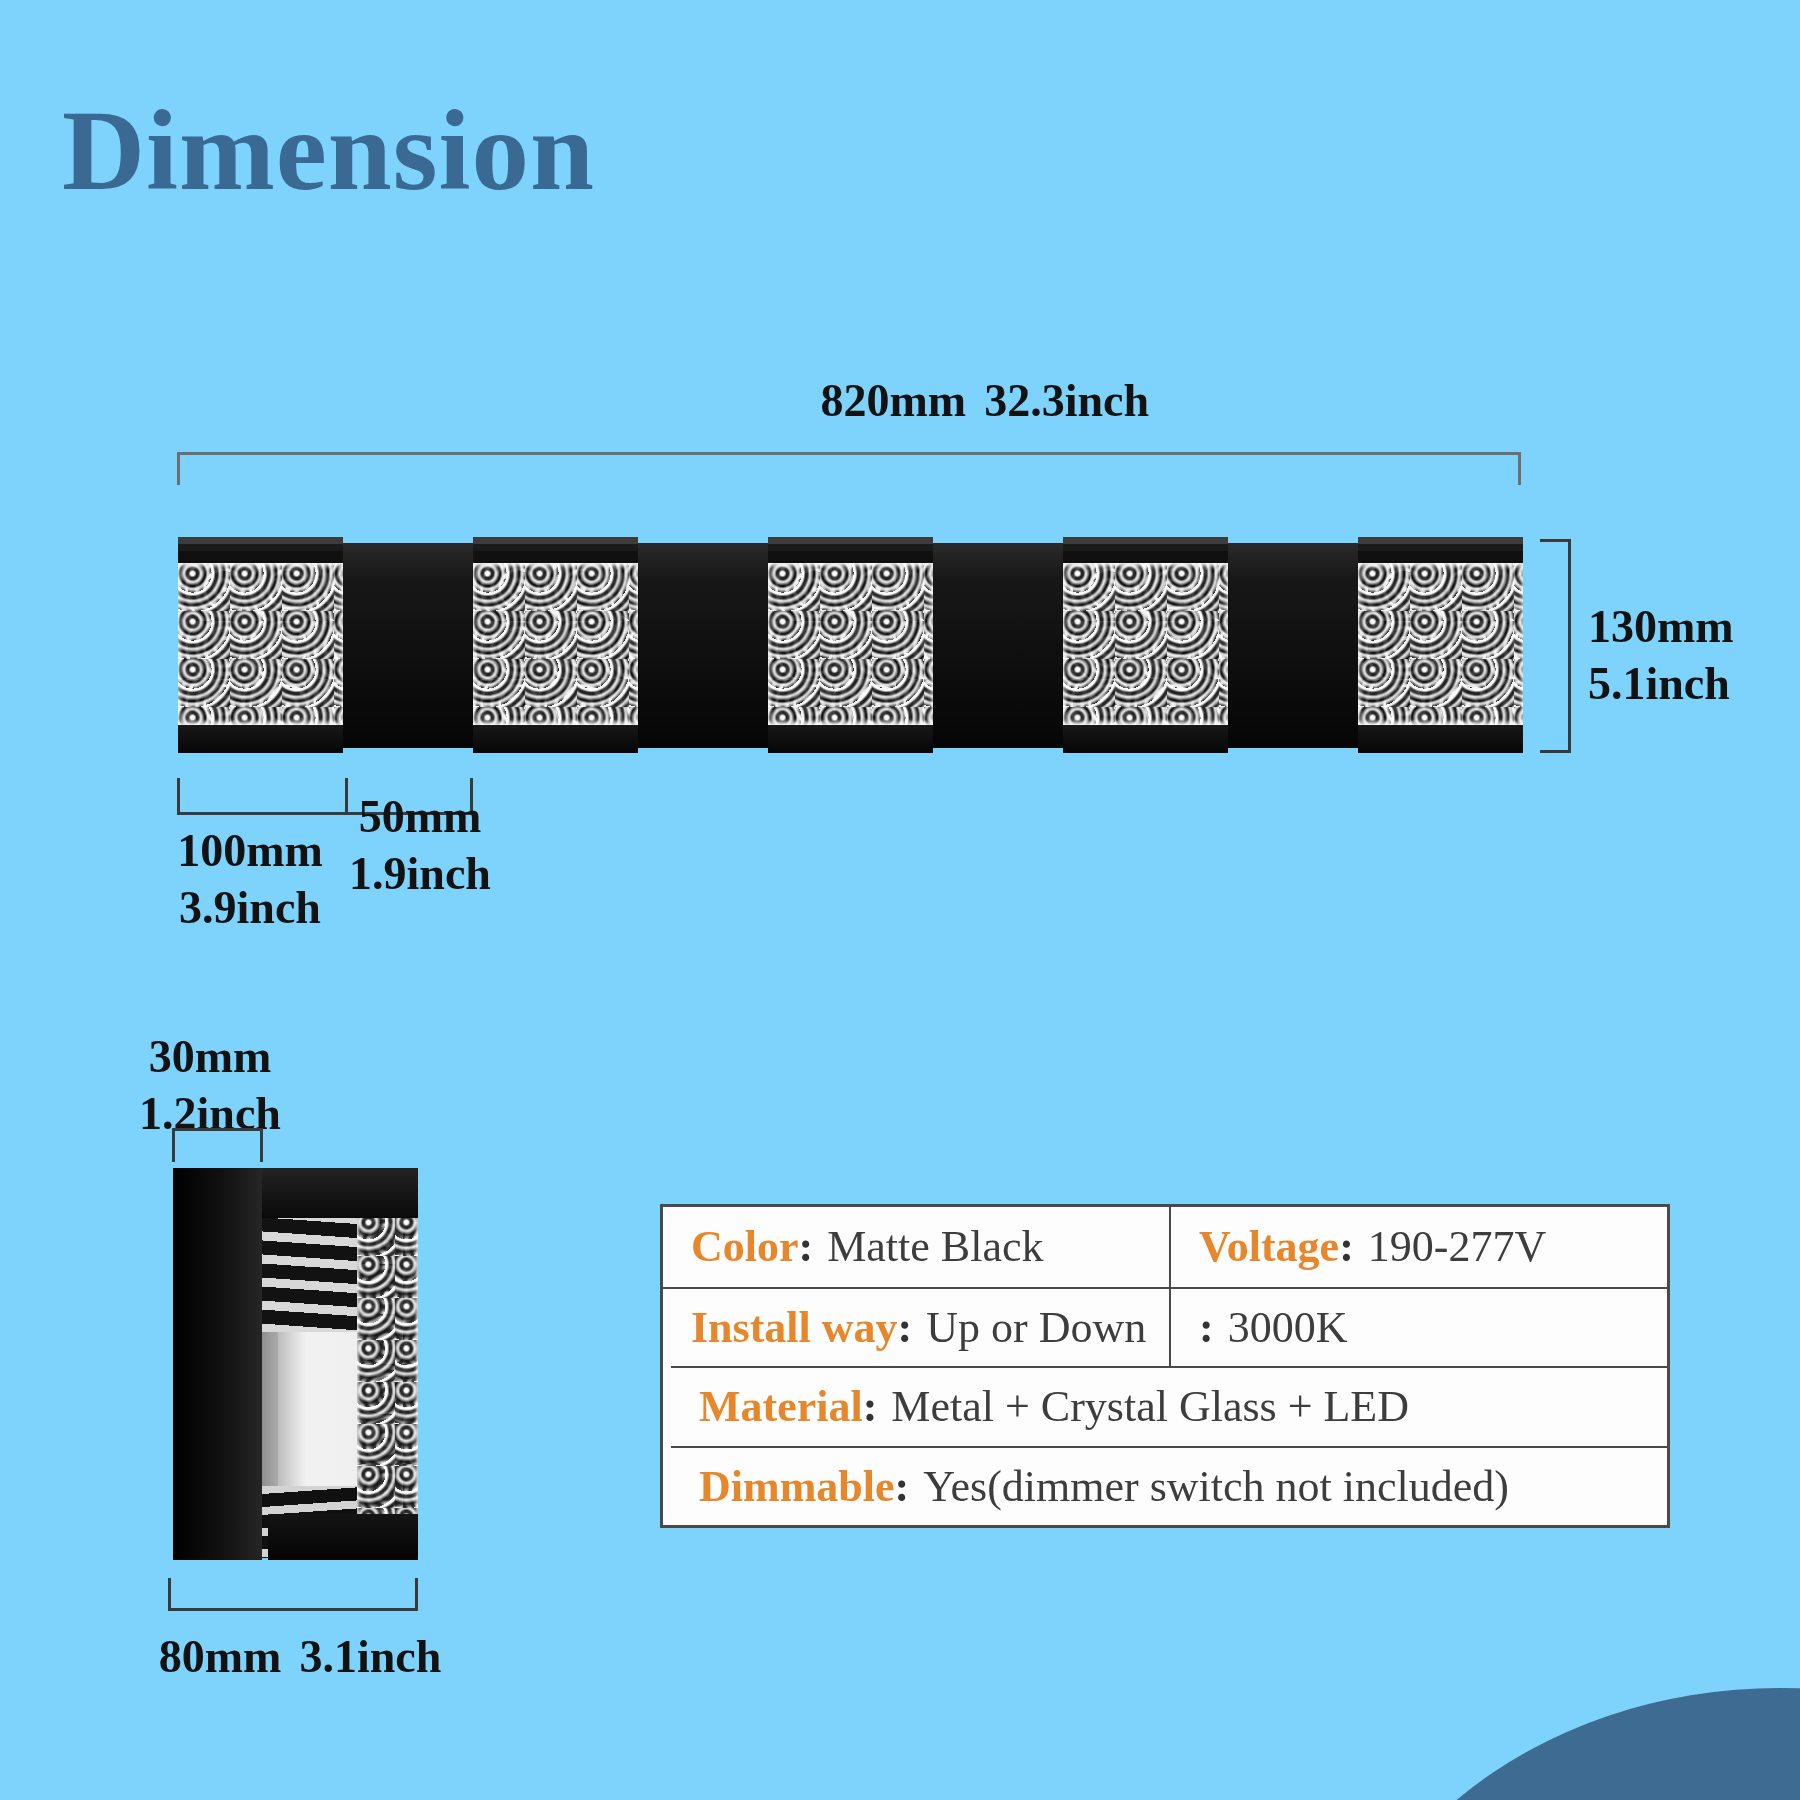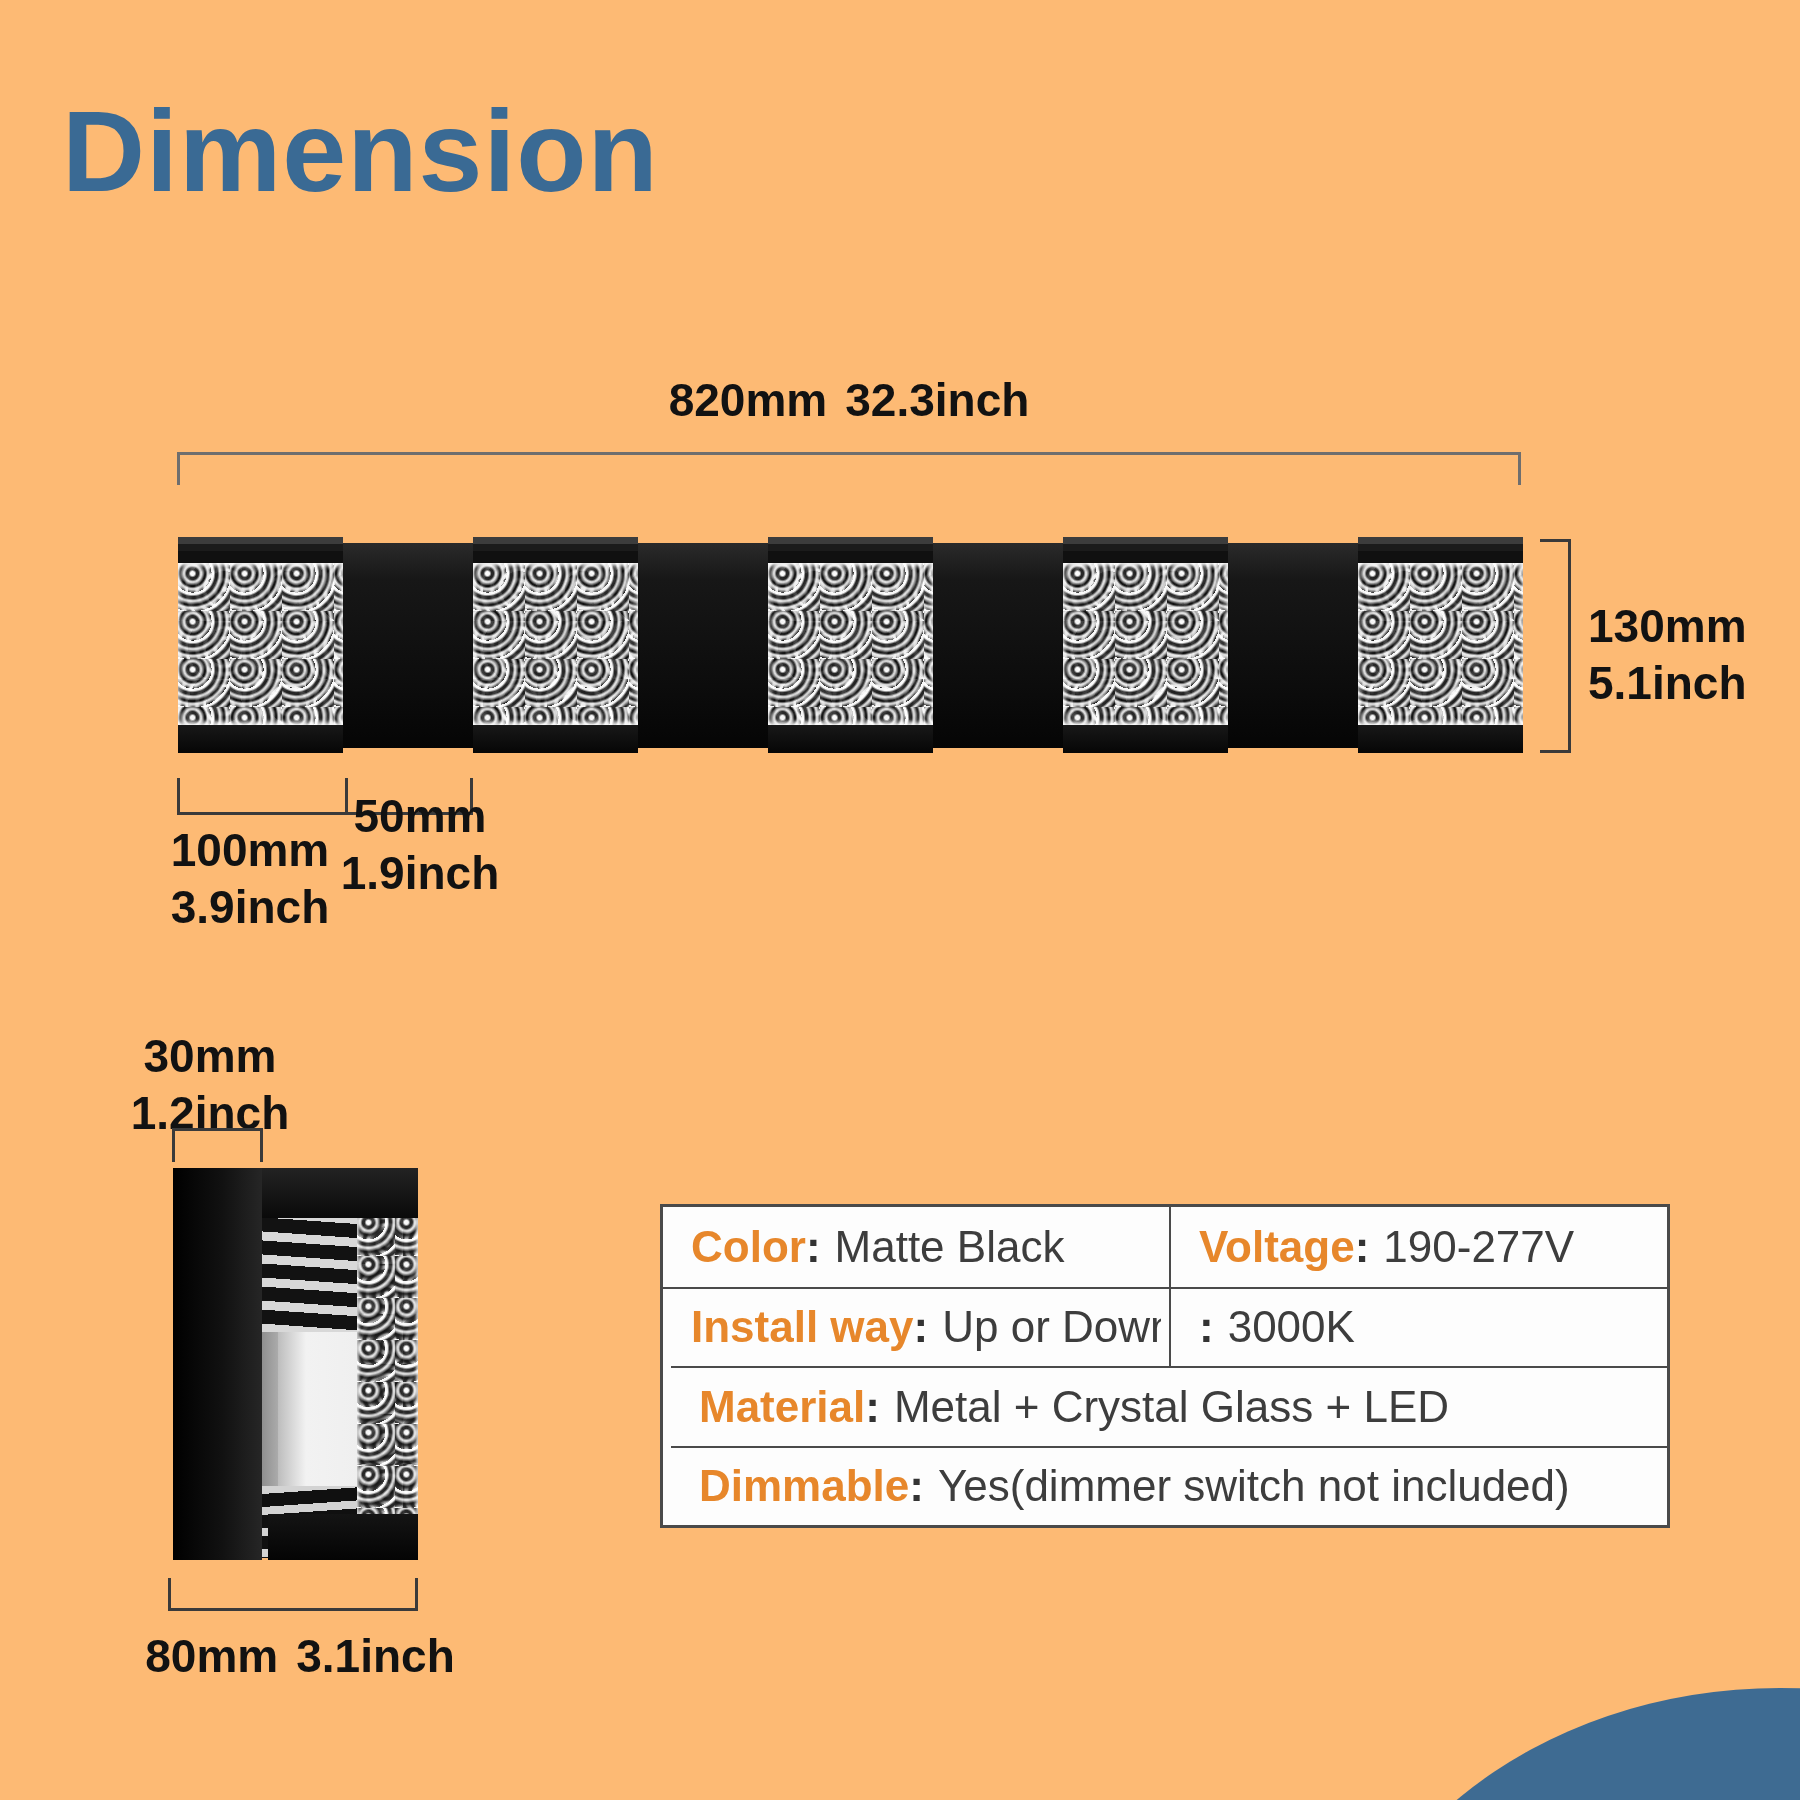--- a/index.html
+++ b/index.html
@@ -1,21 +1,21 @@
 <!DOCTYPE html>
 <html><head>
 <meta charset="utf-8">
 <style>
   html,body{margin:0;padding:0;}
   #stage{
     position:relative;
     width:1800px;height:1800px;
-    background:#fdba74;
+    background:#7dd3fc;
     overflow:hidden;
-    font-family:Liberation Sans, sans-serif;
+    font-family:Liberation Serif, serif;
   }
   
   .page-title{
     position:absolute;left:62px;top:88px;
     font-size:115px;font-weight:bold;color:#3a6a94;
     line-height:1.1;letter-spacing:1px;
   }
   
   .dim{position:absolute;color:#121212;font-weight:bold;font-size:46px;line-height:1.24;}
   .dim.center{text-align:center;}
@@ -93,21 +93,21 @@
   .corner-ellipse{position:absolute;left:1330px;top:1688px;width:900px;height:736px;
     border-radius:50%;background:#3e6b92;}
 </style>
 </head>
 <body>
 
 <div id="stage">
 
   <div class="page-title">Dimension</div>
 
-  <div class="dim center" style="left:549px;top:372px;width:600px;">
+  <div class="dim center" style="left:549px;top:372px;width:600px;text-align:right;">
     <span>820mm</span><span class="gap-r">32.3inch</span>
   </div>
 
   <div class="bracket bk-820"></div>
 
   <div class="fixture-front">
     <div class="light-bar"></div>
     <div class="module m1">
       <div class="cap-top"></div>
       <div class="crystal"></div>

